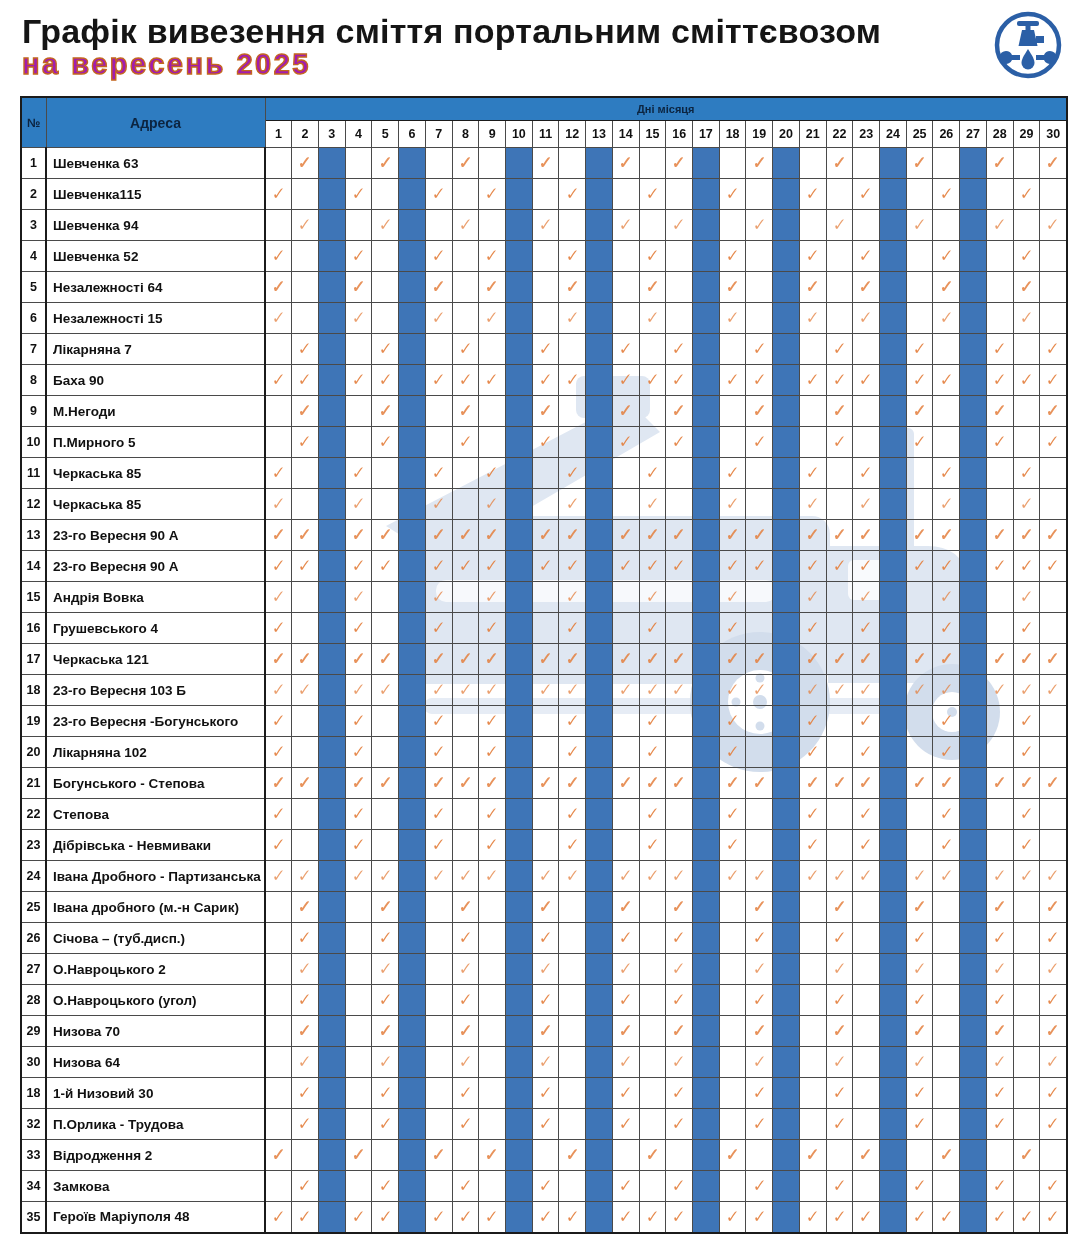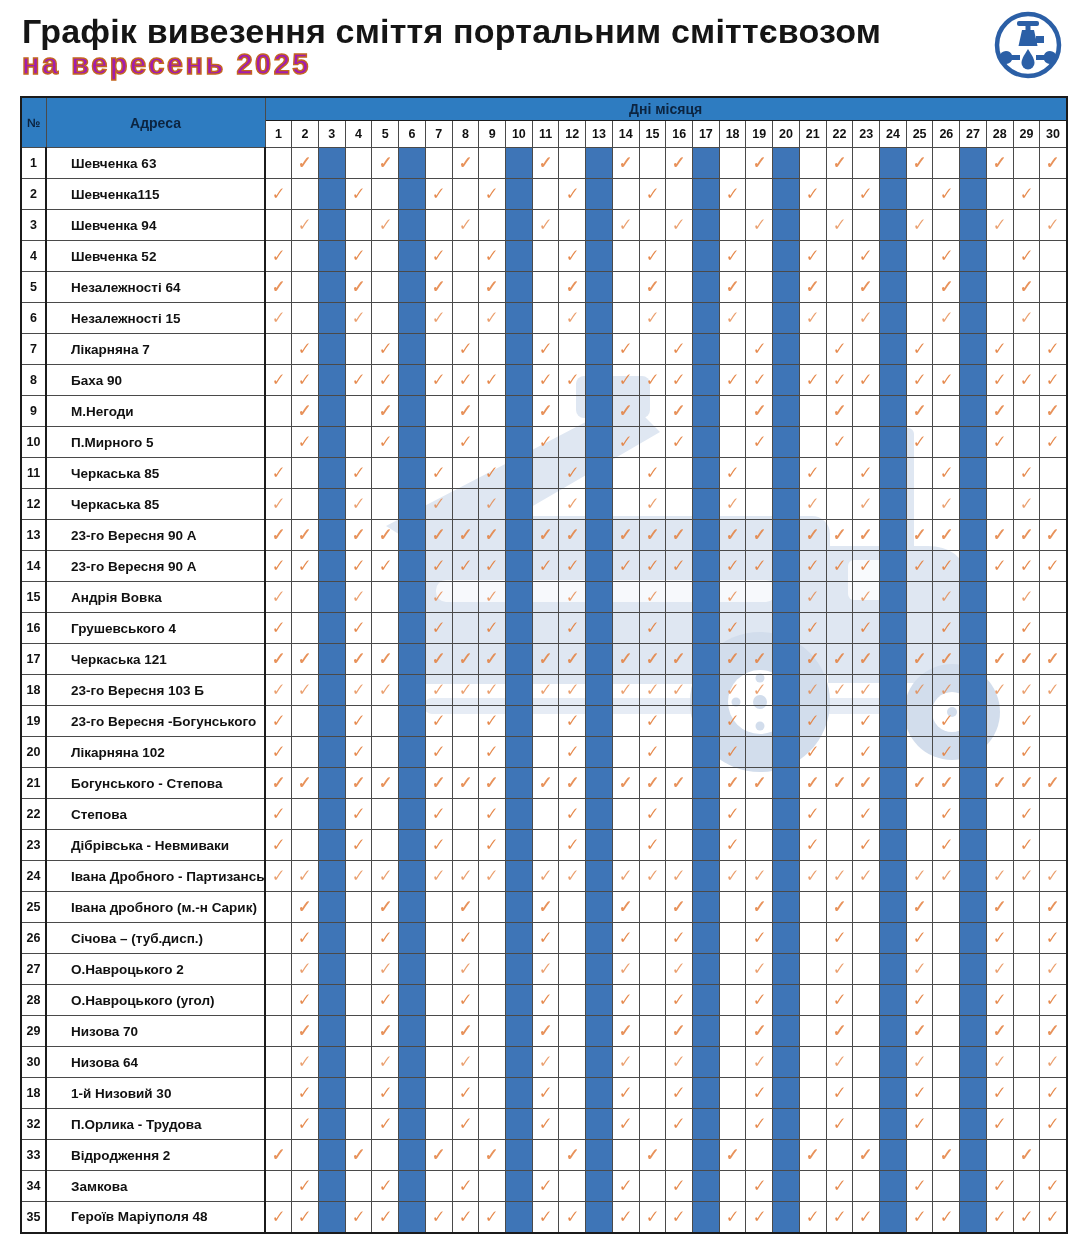--- a/index.html
+++ b/index.html
@@ -13,27 +13,27 @@
 
   .table-wrap{position:absolute;left:20px;top:96px;width:1046px;}
   .watermark{position:absolute;left:308px;top:272px;width:742px;height:436px;z-index:0;pointer-events:none;}
 
   table.schedule{border-collapse:collapse;table-layout:fixed;width:1046px;position:relative;z-index:1;background:transparent;border:2px solid #1b1b1b;}
   col.c-num{width:25px;} col.c-addr{width:219px;} col.c-day{width:26.73px;}
 
   th,td{border:1px solid #4a4a4a;padding:0;overflow:hidden;}
 
   .hdr-corner{background:#2e7cc1;color:#0c2440;font-size:12px;font-weight:bold;text-align:center;}
-  .hdr-days{background:#2e7cc1;color:#0c2440;font-size:14px;font-weight:bold;text-align:center;height:22px;border-bottom:1px solid #1b1b1b;}
+  .hdr-days{background:#2e7cc1;color:#0c2440;font-size:11px;font-weight:bold;text-align:center;height:22px;border-bottom:1px solid #1b1b1b;}
   .hdr-addr{font-size:14px;}
   tr.day-number-row th{background:#ffffff;color:#111;font-size:12.5px;font-weight:bold;text-align:center;height:26px;}
 
   tbody tr{height:31px;}
   td.num-cell{text-align:center;font-weight:bold;font-size:12.5px;color:#111;background:transparent;}
-  td.addr-cell{font-weight:bold;font-size:13.5px;color:#111;padding-left:24px;background:transparent;
+  td.addr-cell{font-weight:bold;font-size:13.5px;color:#111;padding-left:6px;background:transparent;
                border-left:2px solid #1b1b1b;border-right:2px solid #1b1b1b;white-space:nowrap;}
   td.day-cell{text-align:center;vertical-align:middle;background:transparent;}
   td.day-cell.blue{background:#3e75b7;}
 
   .check{display:inline-block;color:#e4803f;font-size:16px;line-height:1;transform:rotate(-6deg) skewX(-8deg);opacity:0.92;}
   tbody tr:nth-child(3n) .check{opacity:0.75;}
   tbody tr:nth-child(4n+1) .check{font-weight:bold;opacity:0.85;}
 </style>
 </head>
 <body>

